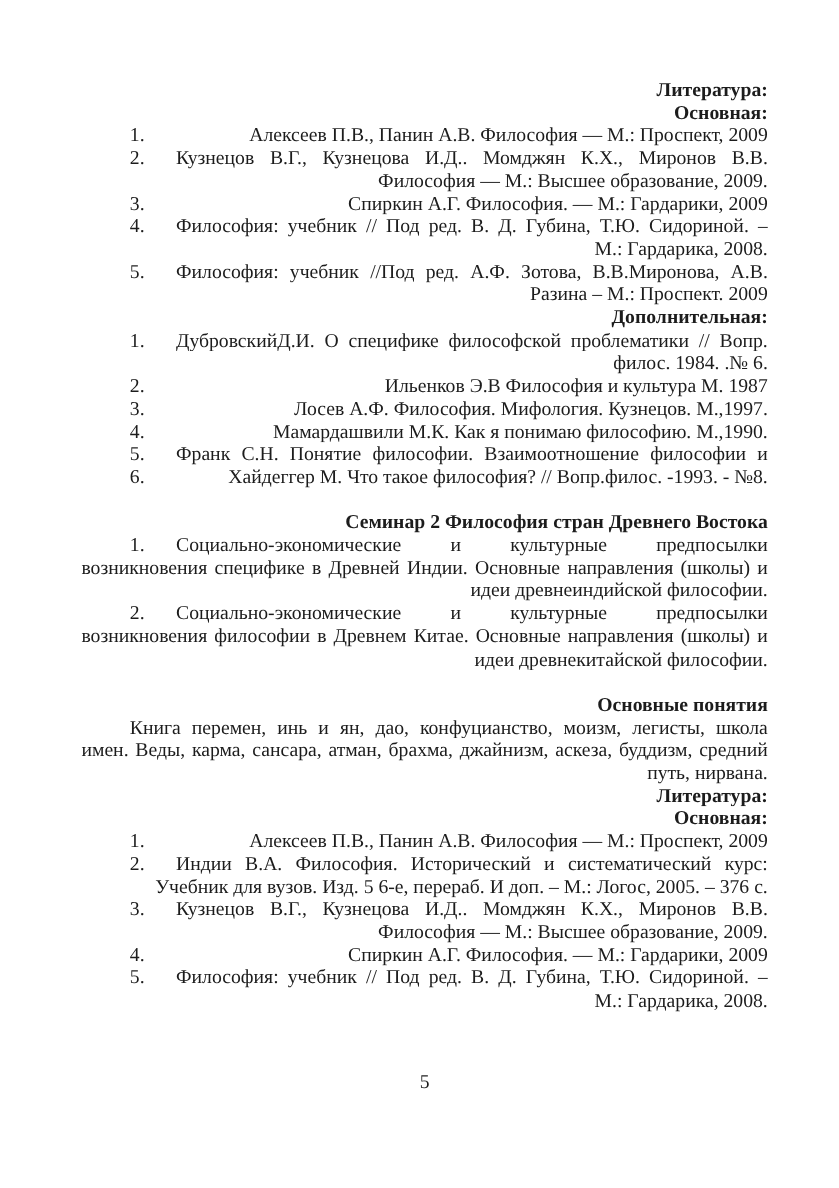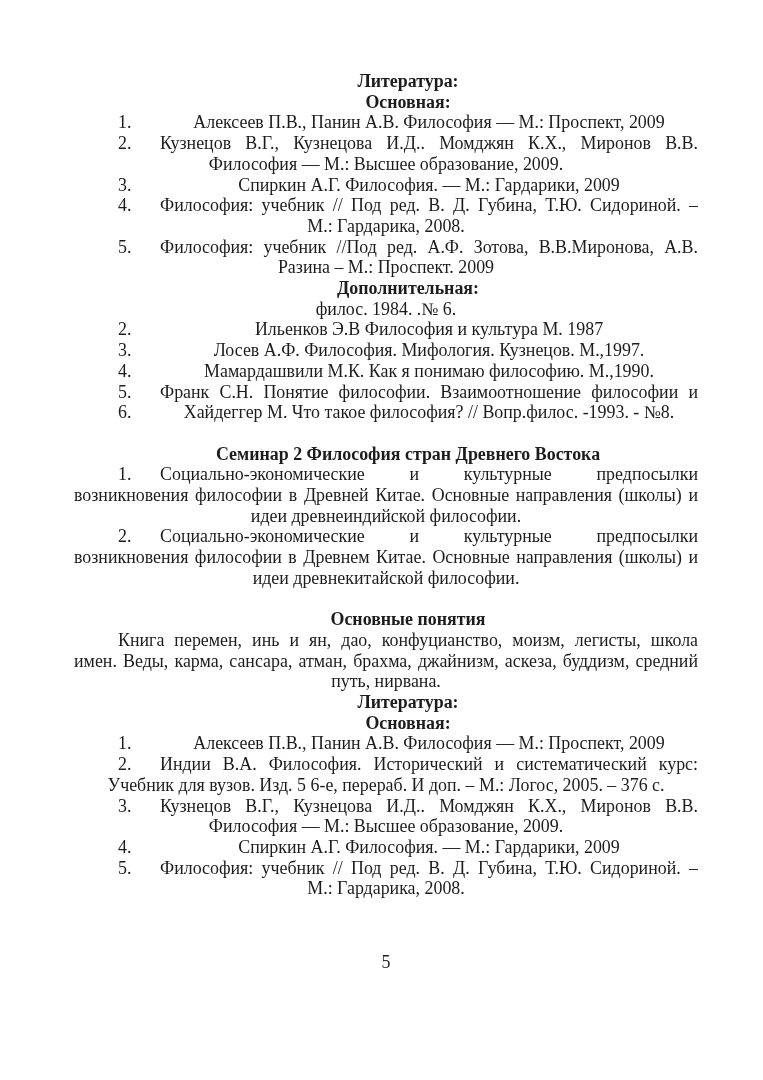--- a/index.html
+++ b/index.html
@@ -17,21 +17,21 @@
     background: #ffffff;
     color: #1c1c1c;
     font-size: 17.9px;
     line-height: 20.7px;
     padding: 71px 65px 0 74px;
     overflow: hidden;
   }
   .block { margin: 0; }
   .line {
     position: relative;
-    text-align: center;
+    text-align: right;
     overflow: hidden;
   }
   .line.just {
     text-align: justify;
     text-align-last: justify;
   }
   .line.indent { padding-left: 44px; }
   .line.first-item { padding-left: 86px; }
   .num {
     position: absolute;
@@ -71,21 +71,21 @@
         <div class="line"><span>М.: Гардарика, 2008.</span></div>
       </div>
       <div class="block item">
         <div class="line just first-item"><span class="num">5.</span><span>Философия: учебник //Под ред. А.Ф. Зотова, В.В.Миронова, А.В.</span></div>
         <div class="line"><span>Разина – М.: Проспект. 2009</span></div>
       </div>
       <div class="block heading">
         <div class="line indent"><span>Дополнительная:</span></div>
       </div>
       <div class="block item">
-        <div class="line just first-item"><span class="num">1.</span></div>
+        <div class="line just first-item"><span class="num">1.</span><span>ДубровскийД.И. О специфике философской проблематики // Вопр.</span></div>
         <div class="line"><span>филос. 1984. .№ 6.</span></div>
       </div>
       <div class="block item">
         <div class="line first-item"><span class="num">2.</span><span>Ильенков Э.В Философия и культура М. 1987</span></div>
       </div>
       <div class="block item">
         <div class="line first-item"><span class="num">3.</span><span>Лосев А.Ф. Философия. Мифология. Кузнецов. М.,1997.</span></div>
       </div>
       <div class="block item">
         <div class="line first-item"><span class="num">4.</span><span>Мамардашвили М.К. Как я понимаю философию. М.,1990.</span></div>
@@ -95,21 +95,21 @@
       </div>
       <div class="block item">
         <div class="line first-item"><span class="num">6.</span><span>Хайдеггер М. Что такое философия? // Вопр.филос. -1993. - №8.</span></div>
       </div>
       <div class="spacer"></div>
       <div class="block heading">
         <div class="line indent"><span>Семинар 2 Философия стран Древнего Востока</span></div>
       </div>
       <div class="block item">
         <div class="line just first-item"><span class="num">1.</span><span>Социально-экономические и культурные предпосылки</span></div>
-        <div class="line just"><span>возникновения философии в Древней Китае. Основные направления (школы) и</span></div>
+        <div class="line just"><span>возникновения специфике в Древней Индии. Основные направления (школы) и</span></div>
         <div class="line"><span>идеи древнеиндийской философии.</span></div>
       </div>
       <div class="block item">
         <div class="line just first-item"><span class="num">2.</span><span>Социально-экономические и культурные предпосылки</span></div>
         <div class="line just"><span>возникновения философии в Древнем Китае. Основные направления (школы) и</span></div>
         <div class="line"><span>идеи древнекитайской философии.</span></div>
       </div>
       <div class="spacer"></div>
       <div class="block heading">
         <div class="line indent"><span>Основные понятия</span></div>

